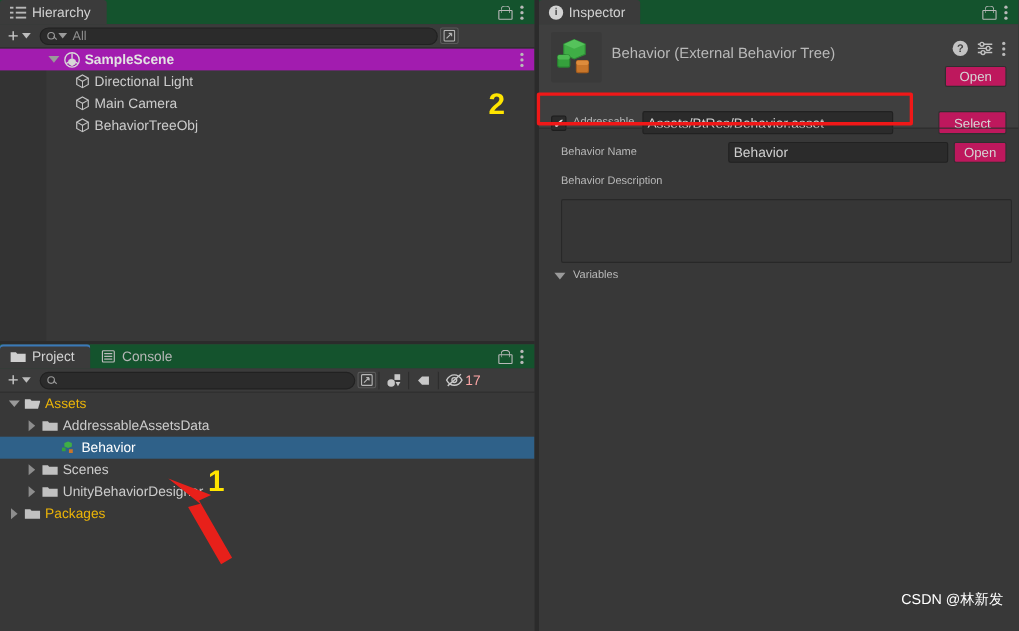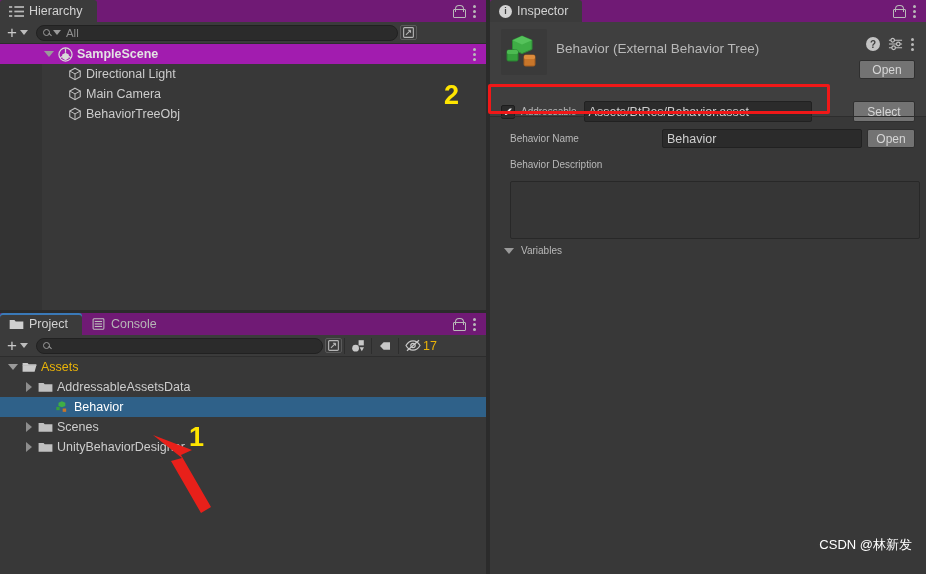--- a/index.html
+++ b/index.html
@@ -8,21 +8,21 @@
     background: #383838;
     font-family: "Liberation Sans", sans-serif;
     overflow: hidden;
   }
   #root { position: relative; width: 926px; height: 574px; background: #383838; }
 
   
   .panel { position: absolute; background: #383838; }
   .tabbar {
     position: absolute; left: 0; right: 0; top: 0; height: 22px;
-    background: #701a75;
+    background: #14532d;
     display: flex; align-items: flex-start;
   }
   .tab {
     height: 22px; display: flex; align-items: center; gap: 5px;
     padding: 0 14px 0 9px;
     font-size: 12.5px; color: #b6b6b6;
     background: transparent;
     border-top-left-radius: 3px; border-top-right-radius: 3px;
   }
   .tab.active { background: #3b3b3b; color: #d2d2d2; }
@@ -86,21 +86,21 @@
   .unity-ic { width:15px;height:15px;flex:0 0 auto; }
   .folder-ic { width:15px;height:12px;flex:0 0 auto; }
   .bt-ic { width:15px;height:15px;flex:0 0 auto; }
   .row-label { margin-left:4px; }
   .row.bold .row-label { font-weight:normal; color:#eab308; }
 
   
   .insp-head { position:absolute; left:0; right:0; background:#3f3f3f; }
   .insp-title { font-size:13.5px; color:#b9b9b9; }
   .btn {
-    background:#737373; border:1px solid #2f2f2f; border-radius:2px;
+    background:#be185d; border:1px solid #2f2f2f; border-radius:2px;
     color:#d6d6d6; font-size:12px; height:19px; padding:0 11px;
     display:flex; align-items:center; justify-content:center;
   }
   .field-label { font-size:10px; color:#b9b9b9; }
   .txtfield {
     background:#2b2b2b; border:1px solid #212121; border-radius:2px;
     color:#cfcfcf; font-size:12.5px; display:flex; align-items:center;
     padding:0 4px; height:19px;
   }
   .checkbox {
@@ -289,21 +289,21 @@
           <path d="M1.2 7 L5.4 2.6 h7.4 v8.8 H5.4 Z" fill="#c8c8c8"></path>
         </svg>
       </div>
       <div class="tb-sep"></div>
       <div class="tb-btn" style="width:44px;gap:2px;">
         <svg viewBox="0 0 16 13" width="16" height="13">
           <path d="M1 6.5 C3 3 5.4 1.8 8 1.8 C10.6 1.8 13 3 15 6.5 C13 10 10.6 11.2 8 11.2 C5.4 11.2 3 10 1 6.5 Z" fill="none" stroke="#c8c8c8" stroke-width="1.2"></path>
           <circle cx="8" cy="6.5" r="2.2" fill="none" stroke="#c8c8c8" stroke-width="1.2"></circle>
           <path d="M2 11.8 L14 1.2" stroke="#c8c8c8" stroke-width="1.3"></path>
         </svg>
-        <span style="font-size:12.5px;color:#eab308;">17</span>
+        <span style="font-size:12.5px;color:#fca5a5;">17</span>
       </div>
     </div>
 
     <div class="treebody" style="top:44px;bottom:0;">
 
       <div class="row bold" style="height:20px;">
         <span style="width:6px;flex:0 0 auto;"></span>
         <span class="foldout-slot">
             <span class="foldout"></span>
           </span>
@@ -351,20 +351,30 @@
         <span style="width:22px;flex:0 0 auto;"></span>
         <span class="foldout-slot">
             <span class="foldout closed"></span>
           </span>
         <svg class="folder-ic" viewBox="0 0 18 14">
           <path d="M0.7 2.2 h6 l1.3 1.6 h9.3 v8.8 h-16.6 z" fill="#c0c0c0"></path>
         </svg>
         <span class="row-label">UnityBehaviorDesigner</span>
       </div>
 
+      <div class="row bold">
+        <span style="width:6px;flex:0 0 auto;"></span>
+        <span class="foldout-slot">
+            <span class="foldout closed"></span>
+          </span>
+        <svg class="folder-ic" viewBox="0 0 18 14">
+          <path d="M0.7 2.2 h6 l1.3 1.6 h9.3 v8.8 h-16.6 z" fill="#c0c0c0"></path>
+        </svg>
+        <span class="row-label">Packages</span>
+      </div>
     </div>
   </div>
 
   <div class="vsplit" style="left:486px;"></div>
 
   <div class="panel" style="left:490px;top:0;width:436px;height:574px;">
 
     <div class="tabbar">
       <div class="tab active">
         <span class="help-ic" style="background:#d3d3d3;width:13px;height:13px;font-size:9px;">i</span>

